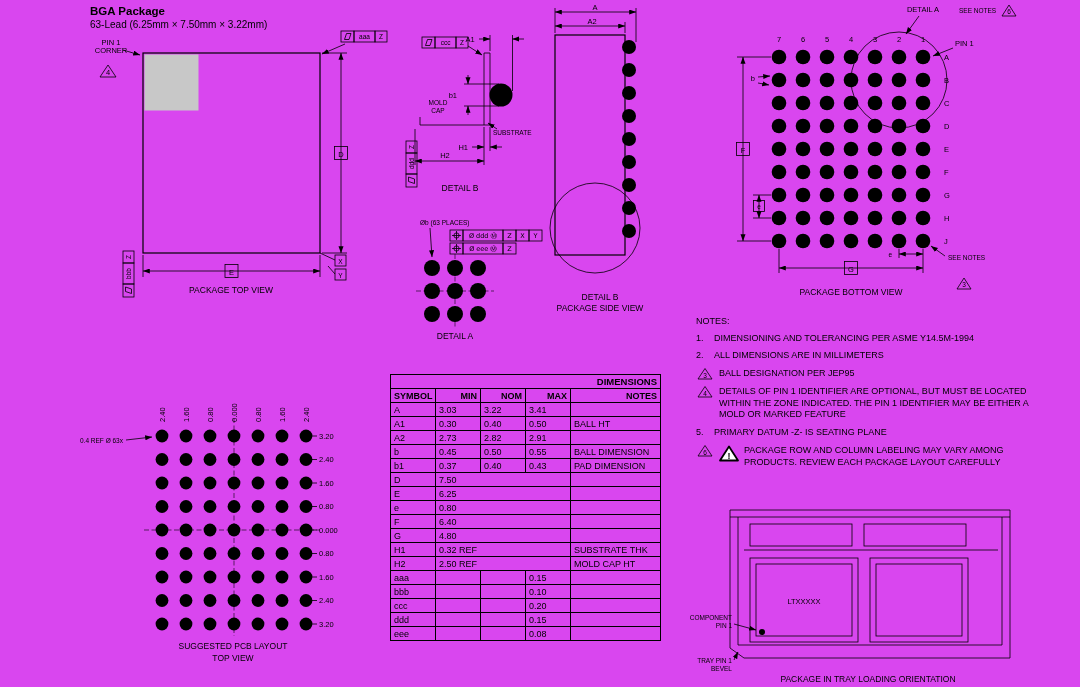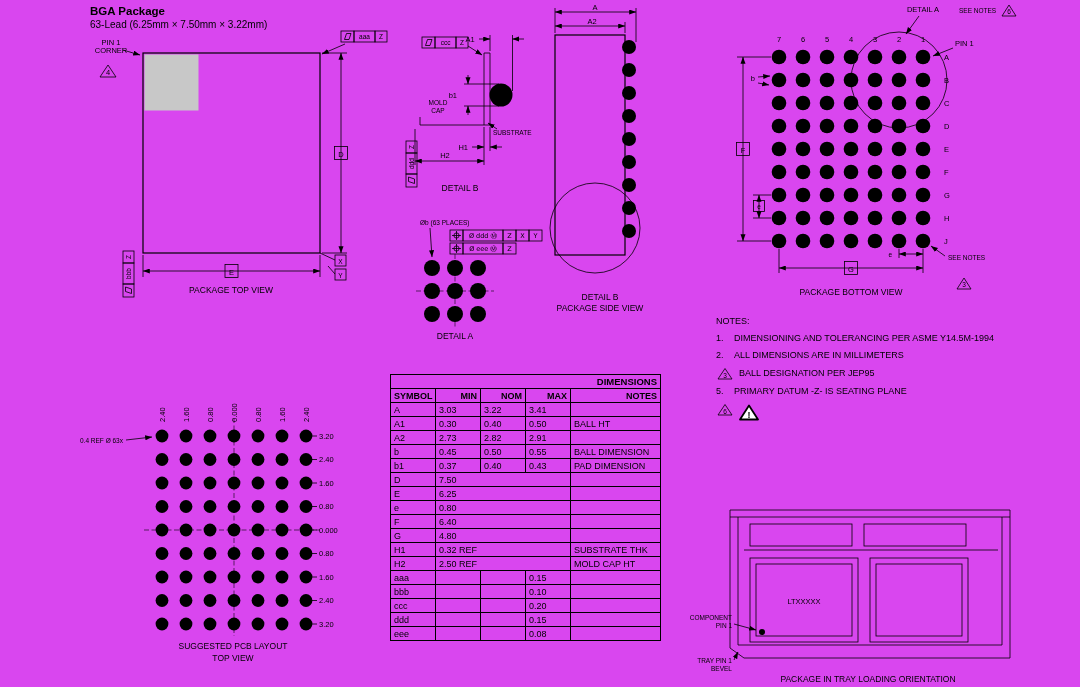--- a/index.html
+++ b/index.html
@@ -618,51 +618,59 @@
             <td class="sym">eee</td>
             <td class="ctr"></td>
             <td class="ctr"></td>
             <td class="ctr">0.08</td>
             <td class="nts"></td>
           </tr>
         </tbody>
     </table>
   </div>
 
-  <div class="abs notes" style="left:716px;top:316px;width:352px">
+  <div class="abs notes" style="left:696px;top:316px;width:352px">
     <div class="notes-title">NOTES:</div>
     <div id="notes-list">
         <div class="note-item">
           <span class="note-num">1.</span>
           <span class="note-text">DIMENSIONING AND TOLERANCING PER ASME Y14.5M-1994</span>
         </div>
         <div class="note-item">
           <span class="note-num">2.</span>
           <span class="note-text">ALL DIMENSIONS ARE IN MILLIMETERS</span>
         </div>
         <div class="note-item">
           <svg width="18" height="13" class="flag">
             <polygon points="2,12 16,12 9,1.5" fill="#fff" class="ln"></polygon>
             <text x="9" y="11" text-anchor="middle" font-size="6.5">3</text>
           </svg>
           <span class="note-text">BALL DESIGNATION PER JEP95</span>
         </div>
         <div class="note-item">
+          <svg width="18" height="13" class="flag">
+            <polygon points="2,12 16,12 9,1.5" fill="#fff" class="ln"></polygon>
+            <text x="9" y="11" text-anchor="middle" font-size="6.5">4</text>
+          </svg>
+          <span class="note-text">DETAILS OF PIN 1 IDENTIFIER ARE OPTIONAL, BUT MUST BE LOCATED WITHIN THE ZONE INDICATED. THE PIN 1 IDENTIFIER MAY BE EITHER A MOLD OR MARKED FEATURE</span>
+        </div>
+        <div class="note-item">
           <span class="note-num">5.</span>
           <span class="note-text">PRIMARY DATUM -Z- IS SEATING PLANE</span>
         </div>
         <div class="note-item">
           <svg width="18" height="13" class="flag">
             <polygon points="2,12 16,12 9,1.5" fill="#fff" class="ln"></polygon>
             <text x="9" y="11" text-anchor="middle" font-size="6.5">6</text>
           </svg>
           <svg width="20" height="17" class="warn">
             <polygon points="10,1.5 19,15.5 1,15.5" fill="#fff" stroke="#000" stroke-width="1.8" stroke-linejoin="round"></polygon>
             <text x="10" y="13.5" text-anchor="middle" font-size="9" font-weight="bold">!</text>
           </svg>
+          <span class="note-text">PACKAGE ROW AND COLUMN LABELING MAY VARY AMONG PRODUCTS. REVIEW EACH PACKAGE LAYOUT CAREFULLY</span>
         </div>
       </div>
   </div>
 
   <svg class="abs" style="left:688px;top:500px" width="348" height="187">
     <g>
       <line x1="42" y1="10" x2="322" y2="10" class="ln"></line>
       <line x1="42" y1="17" x2="322" y2="17" class="ln"></line>
       <line x1="42" y1="10" x2="42" y2="148" class="ln"></line>
       <line x1="50" y1="17" x2="50" y2="145" class="ln"></line>

